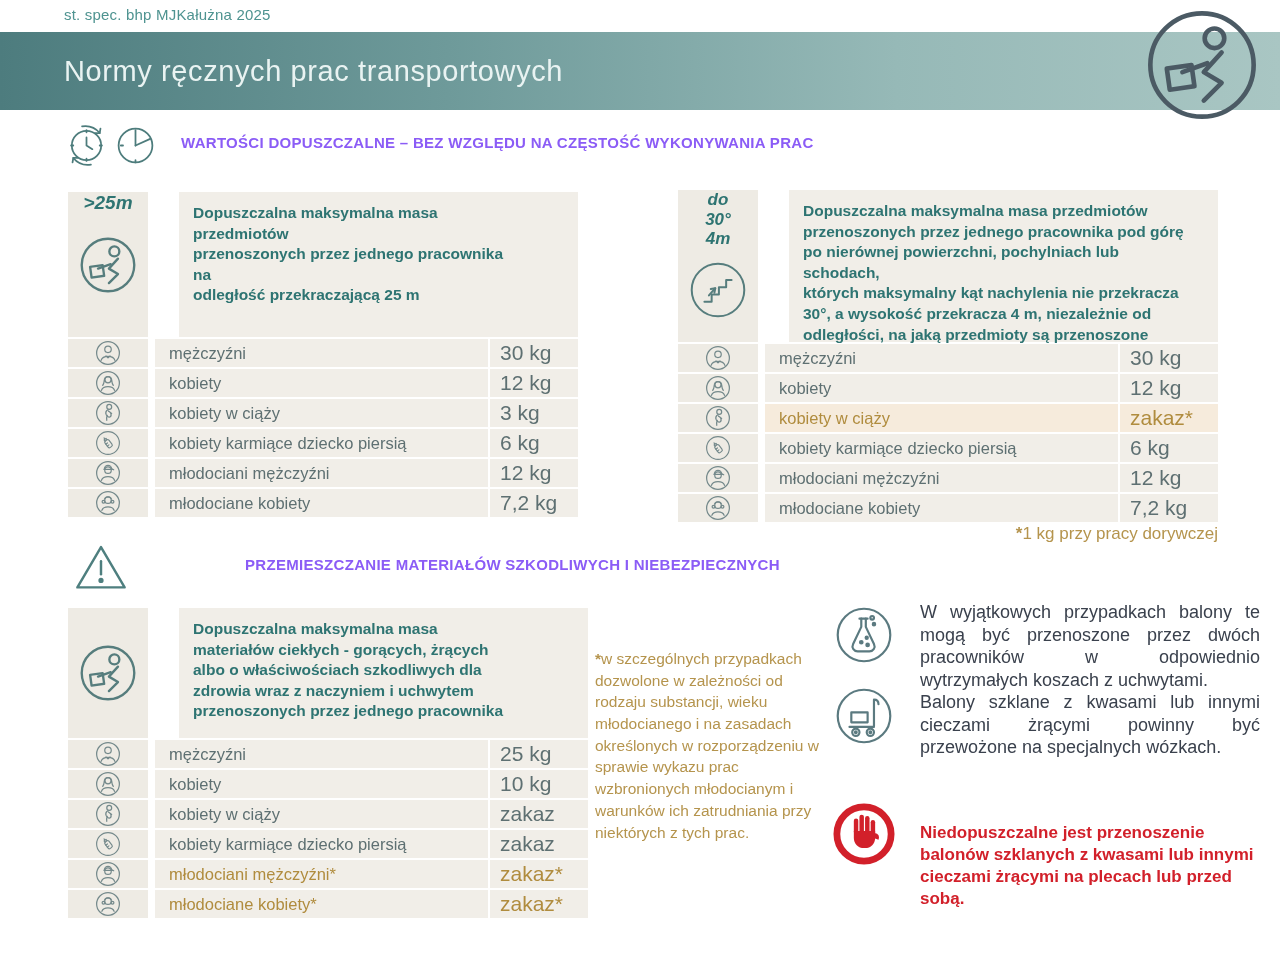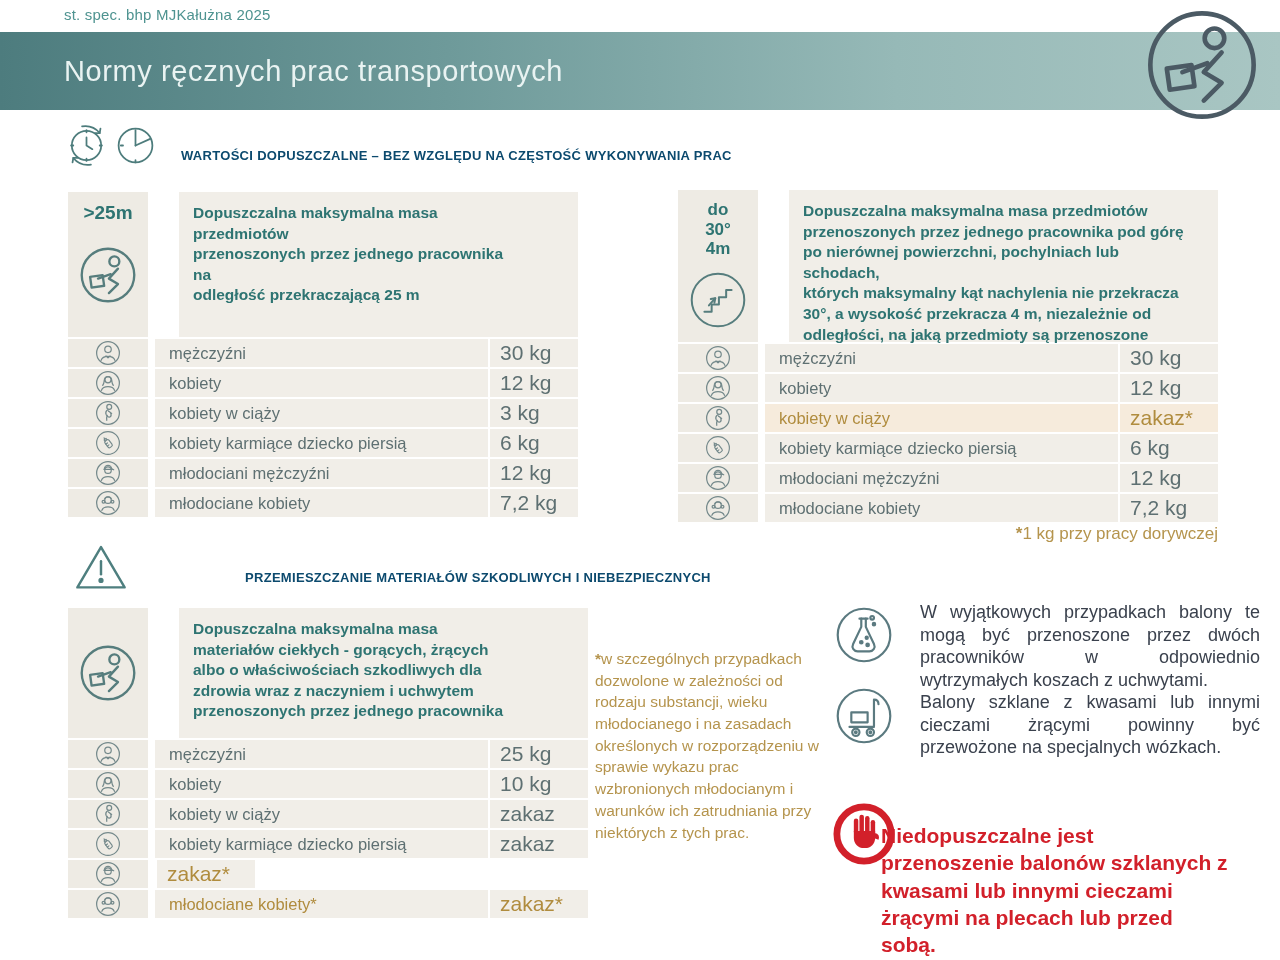--- a/index.html
+++ b/index.html
@@ -11,34 +11,34 @@
   .credit{left:64px;top:6px;font-size:15px;color:#4e9390;letter-spacing:.2px;}
 
   
   .banner{left:0;top:32px;width:1280px;height:78px;
           background:linear-gradient(90deg,#4d7c7e 0%,#6e9a9a 35%,#96b9b7 70%,#a9c6c3 100%);}
   .banner-title{left:64px;top:32px;height:78px;line-height:78px;font-size:29px;
           color:#e9f3f2;letter-spacing:.6px;font-weight:400;}
   .hero-ic{left:1145px;top:8px;width:114px;height:114px;color:#4b5a64;}
 
   
-  .sec-head{font-weight:bold;color:#0c4a6e;font-size:13px;letter-spacing:.3px;margin-top:14px;}
+  .sec-head{font-weight:bold;color:#8b5cf6;font-size:15px;letter-spacing:.3px;}
   .clock1{left:63px;top:122px;width:47px;height:47px;color:#4d7c7c;}
   .clock2{left:112px;top:122px;width:47px;height:47px;color:#4d7c7c;}
   .head1{left:181px;top:134px;width:900px;}
   .tri{left:73px;top:541px;width:56px;height:56px;color:#4e7f7f;}
   .head2{left:245px;top:556px;width:760px;}
 
   
   .tbl{display:flex;flex-direction:column;}
   .thead{display:flex;margin-bottom:2px;}
   .icon-col{width:80px;background:#eeebe4;display:flex;flex-direction:column;align-items:center;margin-right:7px;flex:none;}
   .desc-col{flex:1;background:#f1eee8;padding:11px 14px;font-weight:bold;color:#2e7472;
             font-size:15.5px;line-height:1.33;white-space:pre-line;margin-left:24px;}
-  .badge{font-weight:bold;color:#2e7472;font-size:19px;margin-top:10px;line-height:1.15;text-align:center;white-space:pre-line;}
+  .badge{font-weight:bold;color:#2e7472;font-size:19px;line-height:1.15;text-align:center;white-space:pre-line;font-style:italic;}
   .head-ic{width:58px;height:58px;color:#567d7d;margin-top:22px;}
   .trow{display:flex;height:28px;margin-bottom:2px;}
   .trow .icell{width:80px;background:#eeebe4;display:flex;align-items:center;justify-content:center;margin-right:7px;flex:none;}
   .trow .lcell{flex:1;background:#f1eee8;display:flex;align-items:center;padding:0 14px;
                font-size:16.5px;color:#5e7072;}
   .trow .vcell{background:#f1eee8;display:flex;align-items:center;padding:0 0 0 10px;
                font-size:21px;color:#5e7072;border-left:2px solid #ffffff;flex:none;}
   .row-ic{width:26px;height:26px;color:#74898b;}
 
   .t1l{left:68px;top:192px;width:510px;} .t1l .vcell{width:78px;}
@@ -56,21 +56,21 @@
   .note{left:595px;top:648px;width:238px;font-size:15.5px;line-height:1.4;color:#b5944d;}
   .note b{font-weight:bold;}
 
   
   .flask-ic{left:835px;top:606px;width:58px;height:58px;color:#5b7a80;}
   .trolley-ic{left:835px;top:687px;width:58px;height:58px;color:#5b7a80;}
   .stop-ic{left:833px;top:803px;width:62px;height:62px;color:#d2202a;}
   .info-text{left:920px;top:601px;width:340px;font-size:18px;line-height:1.25;color:#3a414d;
              text-align:justify;}
   .info-text p{margin:0;}
-  .warn-text{left:881px;top:822px;width:348px;font-size:21px;line-height:1.3;
+  .warn-text{left:920px;top:822px;width:348px;font-size:17px;line-height:1.3;
              font-weight:bold;color:#d2202a;}
 </style>
 </head>
 <body>
 
 <svg width="0" height="0" style="position:absolute" aria-hidden="true">
   <defs>
     <symbol id="sym-lifter" viewBox="0 0 64 64" fill="none" stroke="currentColor" stroke-width="2.6" stroke-linecap="round" stroke-linejoin="round">
       <circle cx="32" cy="32" r="29"></circle>
       <circle cx="39" cy="17" r="5.5"></circle>
@@ -399,20 +399,21 @@
         </div>
       <div class="lcell">kobiety karmiące dziecko piersią</div>
       <div class="vcell">zakaz</div>
     </div>
     <div class="trow">
       <div class="icell">
           <svg class="row-ic">
             <use href="#sym-boy"></use>
           </svg>
         </div>
+      <div class="lcell gold">młodociani mężczyźni*</div>
       <div class="vcell gold">zakaz*</div>
     </div>
     <div class="trow">
       <div class="icell">
           <svg class="row-ic">
             <use href="#sym-girl"></use>
           </svg>
         </div>
       <div class="lcell gold">młodociane kobiety*</div>
       <div class="vcell gold">zakaz*</div>

